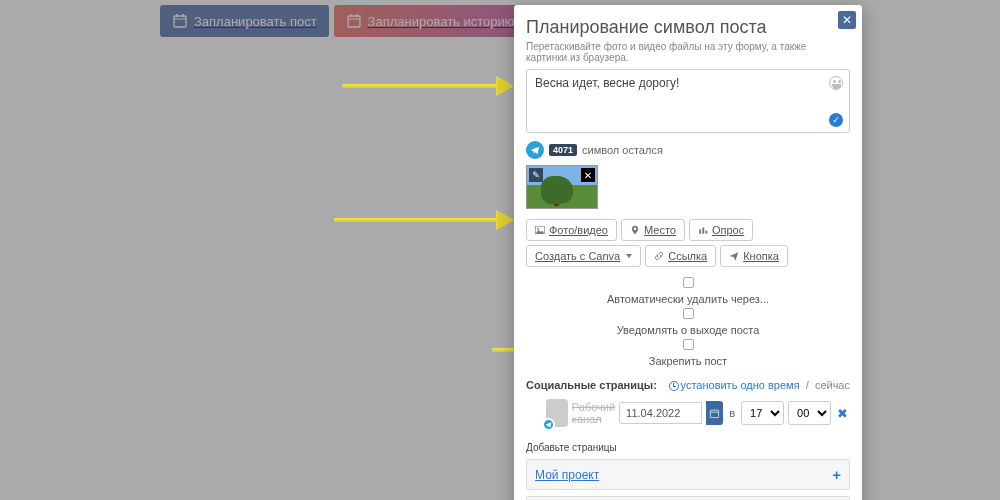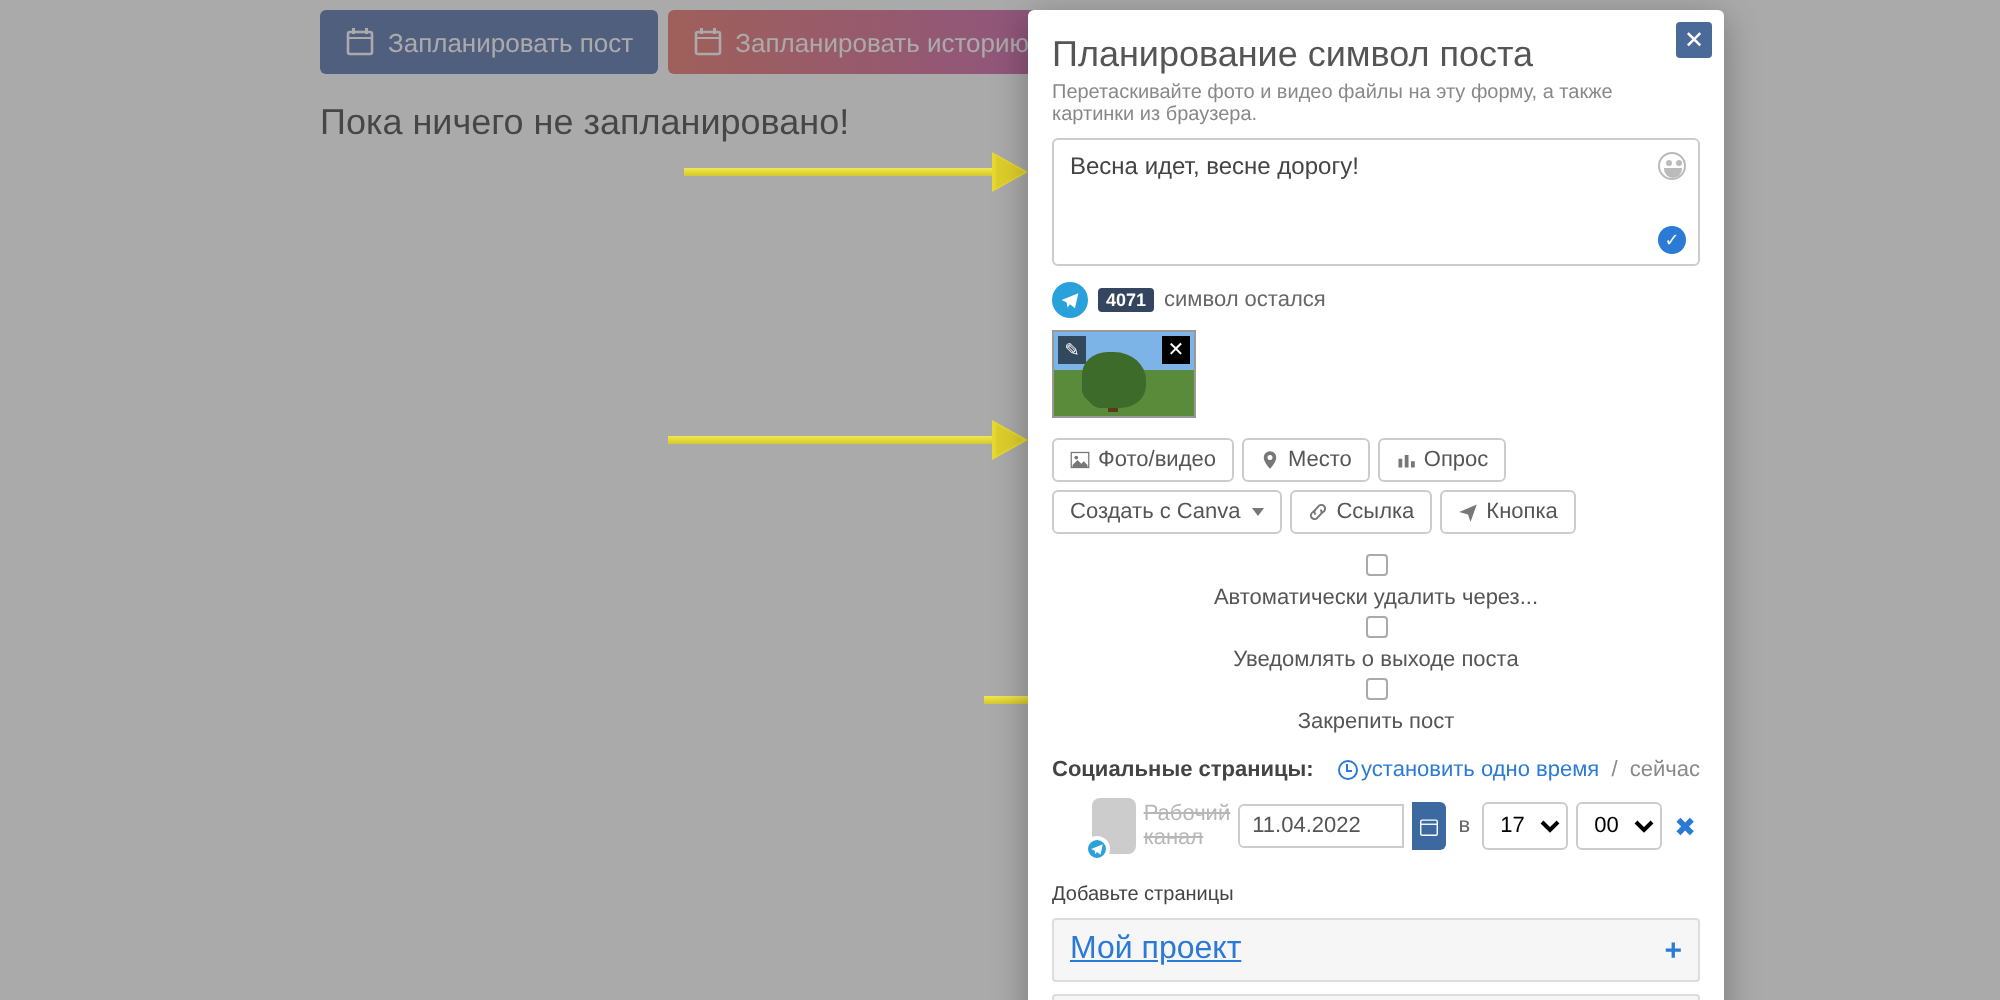--- a/index.html
+++ b/index.html
@@ -1,20 +1,20 @@
 <!DOCTYPE html>
 <html><head>
 <meta charset="utf-8">
 <style>
 * { box-sizing: border-box; margin: 0; padding: 0; font-family: Arial, sans-serif; }
 body { background: #fff; width: 1000px; height: 500px; overflow: hidden; position: relative; }
 
 .backdrop { position: absolute; inset: 0; background: rgba(100,100,100,0.55); }
 
-.bg-layer { position: absolute; left: 160px; top: 5px; }
+.bg-layer { position: absolute; left: 160px; top: 5px; text-decoration: underline; }
 .bg-btns { display: flex; gap: 5px; }
 .bg-btn { display: flex; align-items: center; gap: 6px; padding: 8px 12px; color: #fff; font-size: 13px; border-radius: 3px; }
 .bg-btn.blue { background: #3b5aa0; }
 .bg-btn.orange { background: linear-gradient(90deg,#e85a4f,#c2449e); }
 .bg-empty { margin-top: 14px; font-size: 18px; color: #222; }
 
 .modal { position: absolute; left: 514px; top: 5px; width: 348px; background: #fff; border-radius: 3px; box-shadow: 0 4px 18px rgba(0,0,0,0.3); padding: 12px 12px 14px; font-size: 12px; color: #333; }
 .close-x { position: absolute; right: 6px; top: 6px; width: 18px; height: 18px; background: #4a6a9a; color: #fff; display: flex; align-items: center; justify-content: center; border-radius: 2px; font-size: 12px; cursor: pointer; }
 .m-title { font-size: 18px; color: #555; font-weight: normal; margin-bottom: 3px; }
 .m-hint { font-size: 10px; color: #888; margin-bottom: 6px; }
@@ -33,21 +33,21 @@
 .rem-txt { font-size:11px; color:#666; }
 
 .thumb-row { margin-top:6px; display:flex; }
 .thumb { position:relative; width:72px; height:44px; background: linear-gradient(#7db4e8 0 45%, #5a8b3a 45% 100%); border:1px solid #999; }
 .thumb::after { content:""; position:absolute; left:14px; bottom:4px; width:32px; height:28px; background: radial-gradient(circle at 16px 12px, #3d6b2a 18px, transparent 18px); border-radius: 40% 50% 40% 30%; }
 .thumb .trunk { position:absolute; left:27px; bottom:2px; width:5px; height:12px; background:#5a3a1a; }
 .thumb-edit { position:absolute; left:2px; top:2px; width:14px; height:14px; background:rgba(0,0,0,0.6); color:#fff; display:flex; align-items:center; justify-content:center; font-size:9px; }
 .thumb-del { position:absolute; right:2px; top:2px; width:14px; height:14px; background:#000; color:#fff; display:flex; align-items:center; justify-content:center; font-size:10px; }
 
 .btn-row { margin-top:10px; display:flex; flex-wrap:wrap; gap:4px; }
-.pill { border:1px solid #ccc; background:#fff; padding:4px 8px; font-size:11px; color:#555; border-radius:3px; display:flex; align-items:center; gap:4px; cursor:pointer; }
+.pill { border:1px solid #ccc; background:#fff; padding:4px 8px; font-size:11px; color:#555; border-radius:3px; display:flex; align-items:center; gap:4px; cursor:pointer;text-decoration:underline; }
 .pill svg { width:10px; height:10px; fill:#777; }
 .caret { display:inline-block; border-left:3px solid transparent; border-right:3px solid transparent; border-top:4px solid #777; margin-left:2px; }
 
 .chk-list { margin-top:10px; display:flex; flex-direction:column; gap:3px; }
 .chk-item { display:flex; align-items:center; gap:5px; font-size:11px; color:#555;flex-direction:column; }
 .chk-box { width:11px; height:11px; border:1px solid #aaa; border-radius:2px; }
 
 .soc-head { margin-top:12px; display:flex; justify-content:space-between; align-items:center; font-size:11px; }
 .soc-head .lbl { font-weight:bold; color:#444; }
 .soc-links { color:#888; }
@@ -62,21 +62,21 @@
 .avatar .mini svg { width:7px; height:7px; fill:#fff; }
 .ch-name { flex:1; font-size:11px; color:#888; text-decoration: line-through; opacity:0.6; }
 .date-in { width:83px; border:1px solid #ccc; border-radius:3px 0 0 3px; padding:4px 6px; font-size:11px; color:#555; }
 .cal-btn { width:22px; background:#3c6aa0; border-radius:0 3px 3px 0; display:flex; align-items:center; justify-content:center; color:#fff; height:24px; }
 .at { font-size:11px; color:#666; margin:0 2px; }
 .sel { border:1px solid #ccc; padding:4px 4px; font-size:11px; border-radius:3px; height:24px; background:#fff; }
 .del-x { color:#2a7ad6; font-size:13px; cursor:pointer; padding:0 2px; }
 
 .add-head { margin-top:15px; font-size:10px; font-weight:normal; color:#444; }
 .proj-row { margin-top:6px; border:1px solid #ddd; background:#f6f6f6; padding:6px 8px; display:flex; justify-content:space-between; align-items:center; border-radius:2px; }
-.proj-row a { color:#2a7ad6; font-size:16px; text-decoration:underline; }
+.proj-row a { color:#2a7ad6; font-size:12px; text-decoration:underline; }
 .plus { color:#2a7ad6; font-size:15px; cursor:pointer; font-weight:bold; }
 
 .footer { margin-top:16px; display:flex; justify-content:flex-end; gap:6px; }
 .btn-ok { background:#3c6aa0; color:#fff; padding:5px 12px; border-radius:3px; font-size:12px; cursor:pointer; }
 .btn-cancel { border:1px solid #ccc; color:#666; padding:5px 10px; border-radius:3px; font-size:12px; cursor:pointer; }
 
 
 .arrow { position:absolute; height:8px; pointer-events:none; }
 .arrow .shaft { position:absolute; left:0; right:16px; top:2px; height:4px; background: linear-gradient(#f2e84a,#d4c830); }
 .arrow .head { position:absolute; right:0; top:-6px; width:0; height:0; border-left:18px solid #e8d930; border-top:10px solid transparent; border-bottom:10px solid transparent; }
@@ -99,21 +99,20 @@
     <div class="bg-btn orange">
       <svg width="16" height="16" viewBox="0 0 16 16" fill="#fff">
           <rect x="2" y="3" width="12" height="11" rx="1" fill="none" stroke="#fff" stroke-width="1.3"></rect>
           <line x1="2" y1="6" x2="14" y2="6" stroke="#fff"></line>
           <rect x="4" y="1" width="1.5" height="3"></rect>
           <rect x="10.5" y="1" width="1.5" height="3"></rect>
         </svg>
       <span>Запланировать историю</span>
     </div>
   </div>
-  <div class="bg-empty">Пока ничего не запланировано!</div>
 </div>
 
 <div class="backdrop"></div>
 
 <div class="arrow" style="left:342px; top:82px; width:172px;">
     <div class="shaft"></div>
     <div class="head"></div>
   </div>
 <div class="arrow" style="left:334px; top:216px; width:180px;">
     <div class="shaft"></div>

